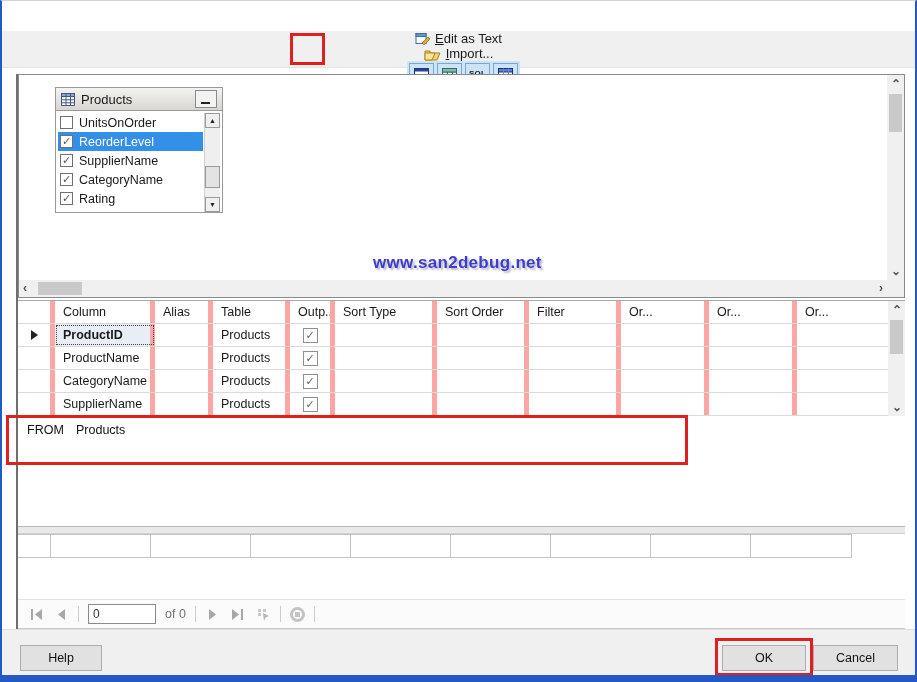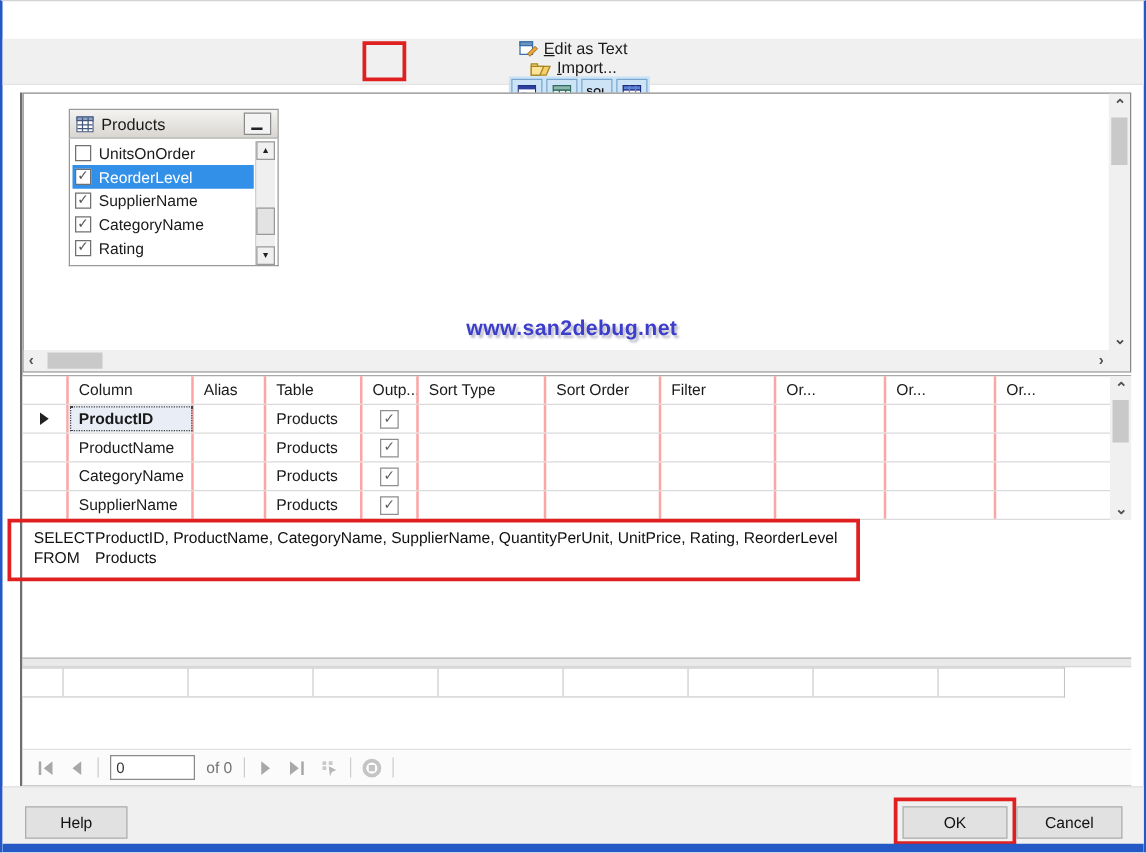--- a/index.html
+++ b/index.html
@@ -69,21 +69,21 @@
     display:flex; align-items:center; justify-content:center; font-size:7px; color:#222; }
   .p-thumb{ position:absolute; left:0; top:53px; width:15px; height:22px; background:#e3e3e3; border:1px solid #9a9a9a; }
 
   .watermark{ position:absolute; left:354px; top:178px; font-size:17px; font-weight:bold; color:#3d3dcc;
     text-shadow:2px 2px 2px #b9b9c9; letter-spacing:0.3px; }
 
   
   .grid{ position:absolute; left:0; top:226px; right:0; height:116px; background:#fff; border-top:1px solid #a9a9a9; }
   .g-rows{ position:absolute; left:0; top:0; right:17px; bottom:0; }
   .g-row{ display:flex; height:23px; border-bottom:1px solid #dadada; align-items:stretch; font-size:12.5px; }
-  .g-c{ border-right:2px solid #fca5a5; display:flex; align-items:center; padding-left:8px; overflow:hidden; white-space:nowrap; }
+  .g-c{ border-right:5px solid #fca5a5; display:flex; align-items:center; padding-left:8px; overflow:hidden; white-space:nowrap; }
   .w-sel{ width:37px; padding-left:0; justify-content:center; }
   .w-col{ width:100px; } .w-alias{ width:58px; } .w-table{ width:77px; } .w-out{ width:45px; padding-left:0; }
   .w-st{ width:102px; } .w-so{ width:92px; } .w-f{ width:92px; } .w-or{ width:88px; }
   .w-orl{ flex:1; border-right:none; }
   .focus-cell{ outline:1px dotted #444; outline-offset:-2px; background:#e9eef6;font-weight:bold; }
   .cb{ width:15px; height:15px; border:1px solid #8f8f8f; background:#fff; color:#5f5f5f; font-size:11px;
     display:flex; align-items:center; justify-content:center; margin:0 auto; line-height:1; }
   .row-arrow{ width:0; height:0; border-left:7px solid #222; border-top:5px solid transparent; border-bottom:5px solid transparent; }
   .g-vscroll{ position:absolute; top:0; right:0; bottom:0; width:17px; background:#f0f0f0; }
 
@@ -384,24 +384,20 @@
       <div class="g-vscroll">
         <span class="chev" style="top:3px; left:4px;">⌃</span>
         <span class="sb-thumb-v" style="top:19px; height:34px;"></span>
         <span class="chev" style="bottom:3px; left:4px;">⌄</span>
       </div>
     </div>
 
     <div class="sqlpane">
       <div class="sql-text">
         <div class="sql-line">
-          <span class="sql-kw">SELECT</span>
-          <span>ProductID, ProductName, CategoryName, SupplierName, QuantityPerUnit, UnitPrice, Rating, ReorderLevel</span>
-        </div>
-        <div class="sql-line">
           <span class="sql-kw">FROM</span>
           <span>Products</span>
         </div>
       </div>
       <div class="redbox-sql"></div>
     </div>
 
     <div class="splitter"></div>
     <div class="results">
       <div class="r-row">

